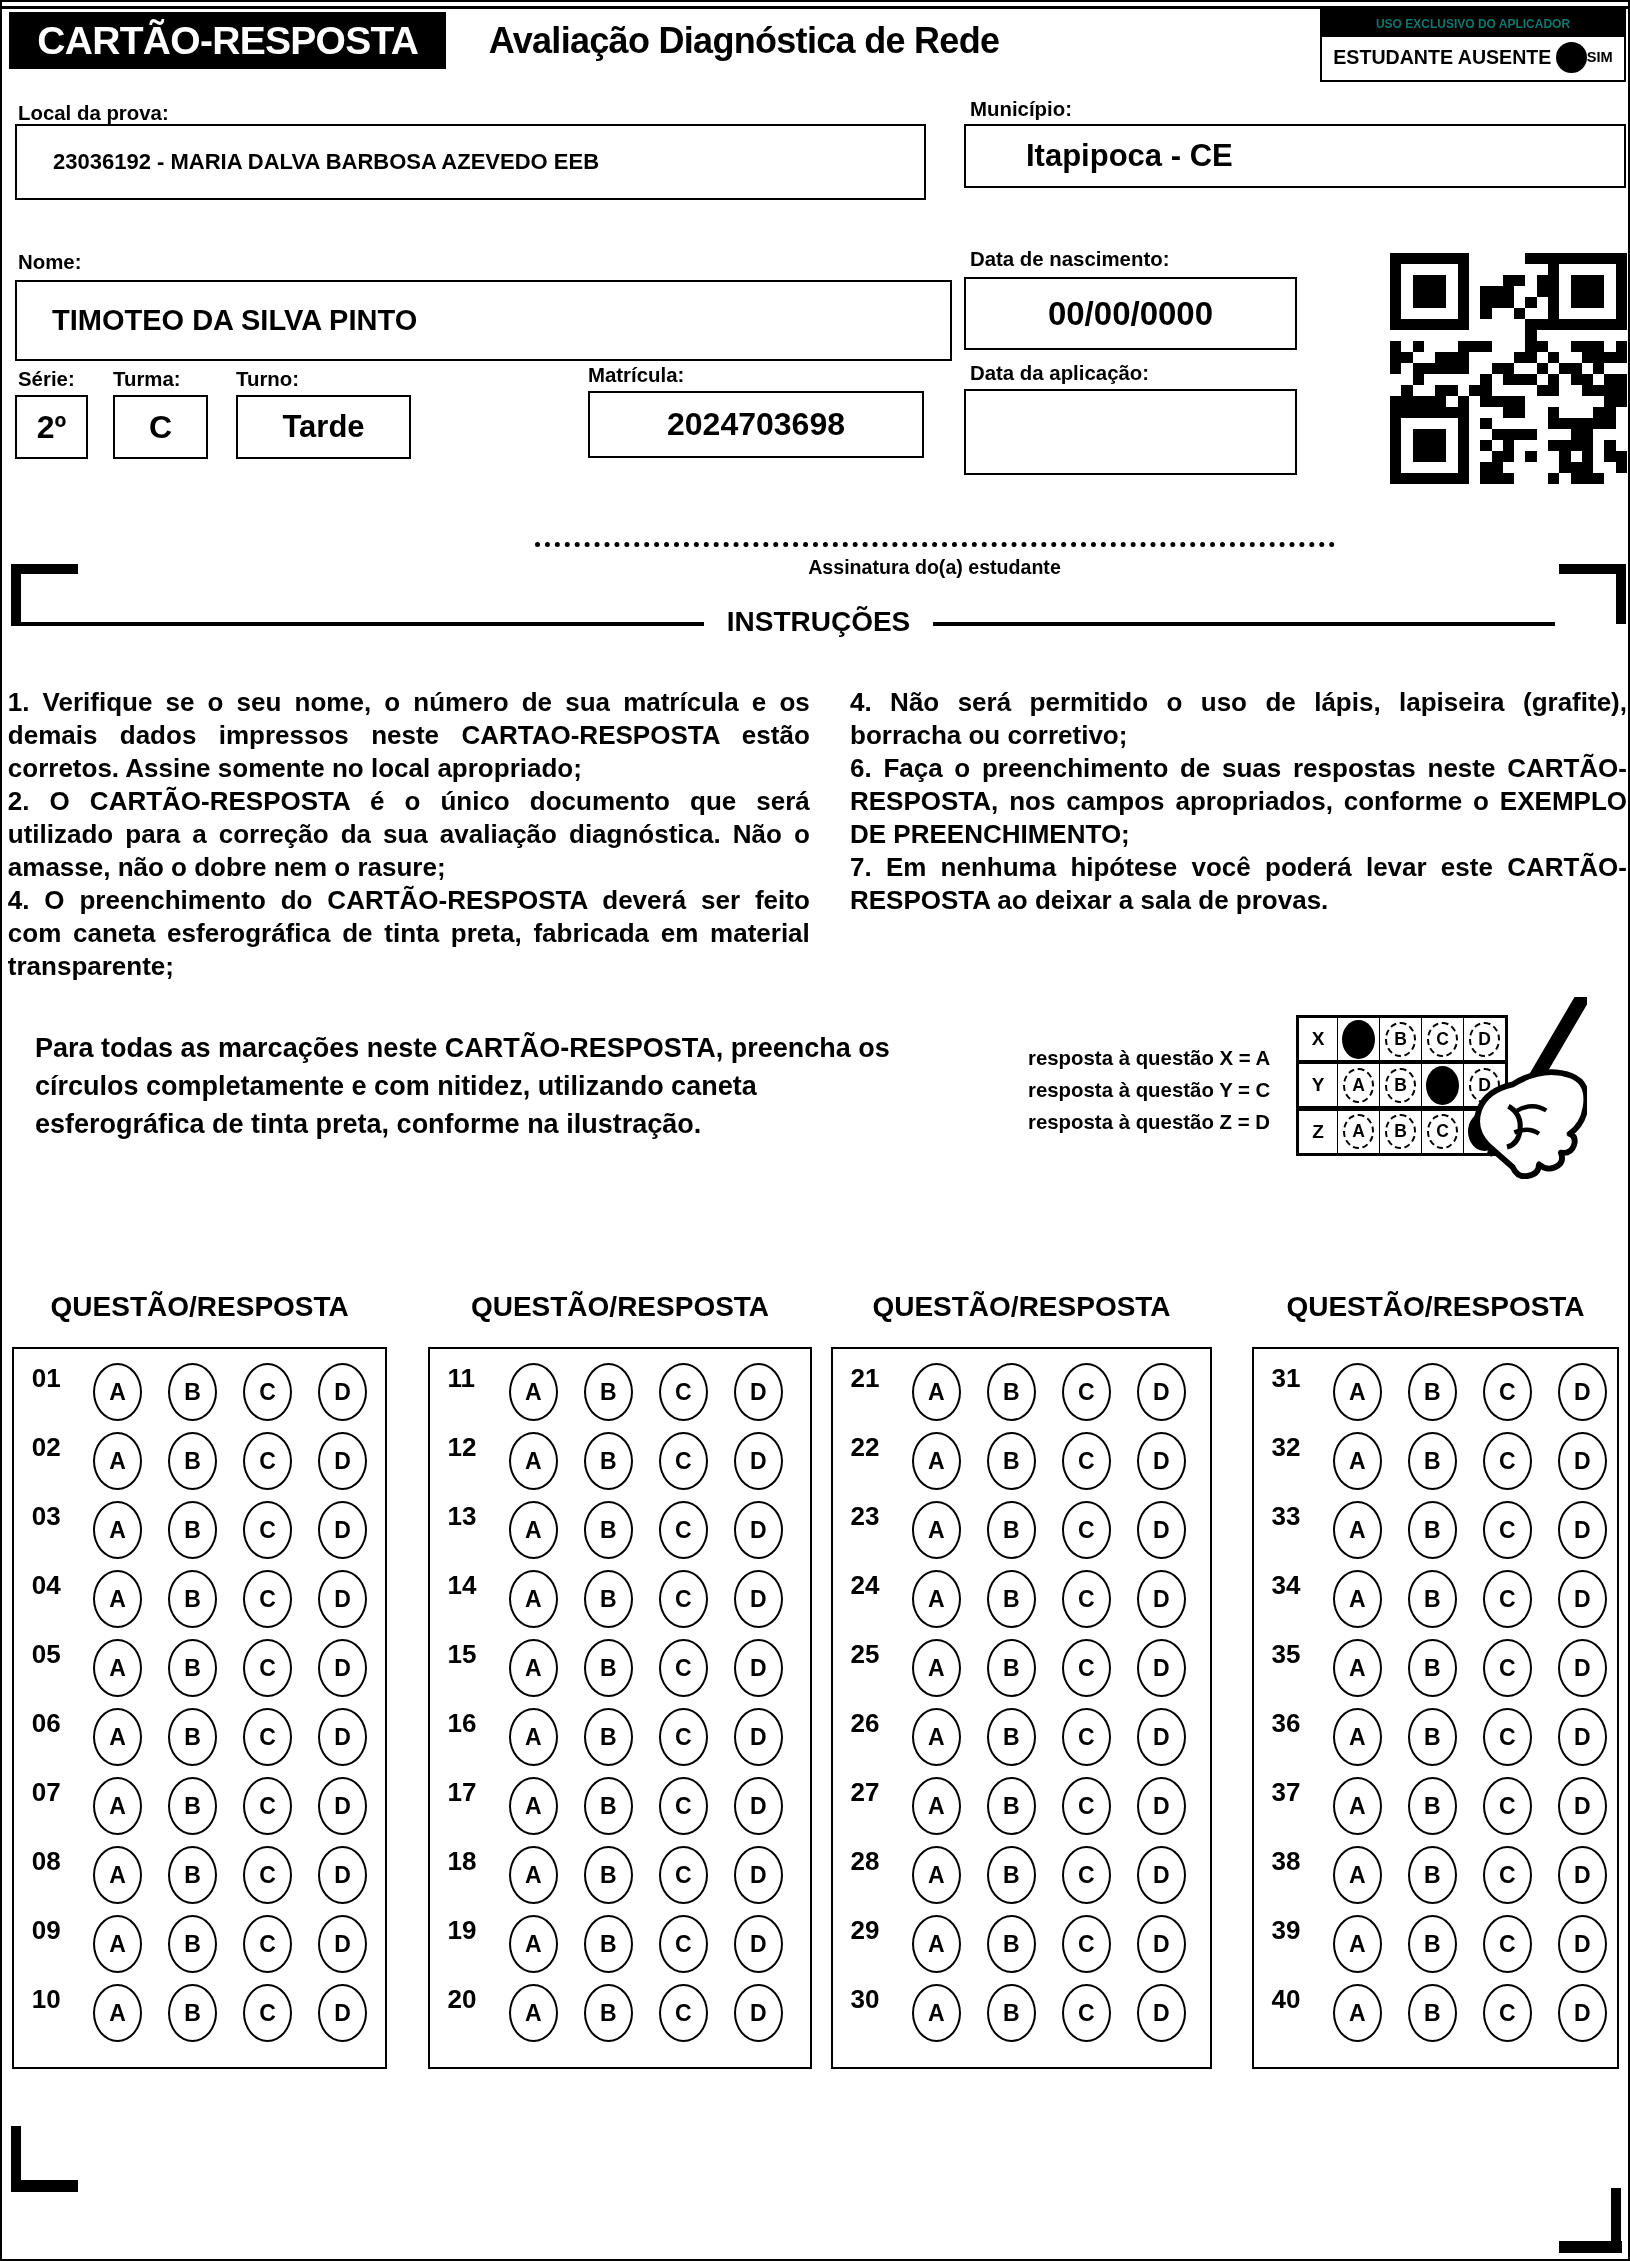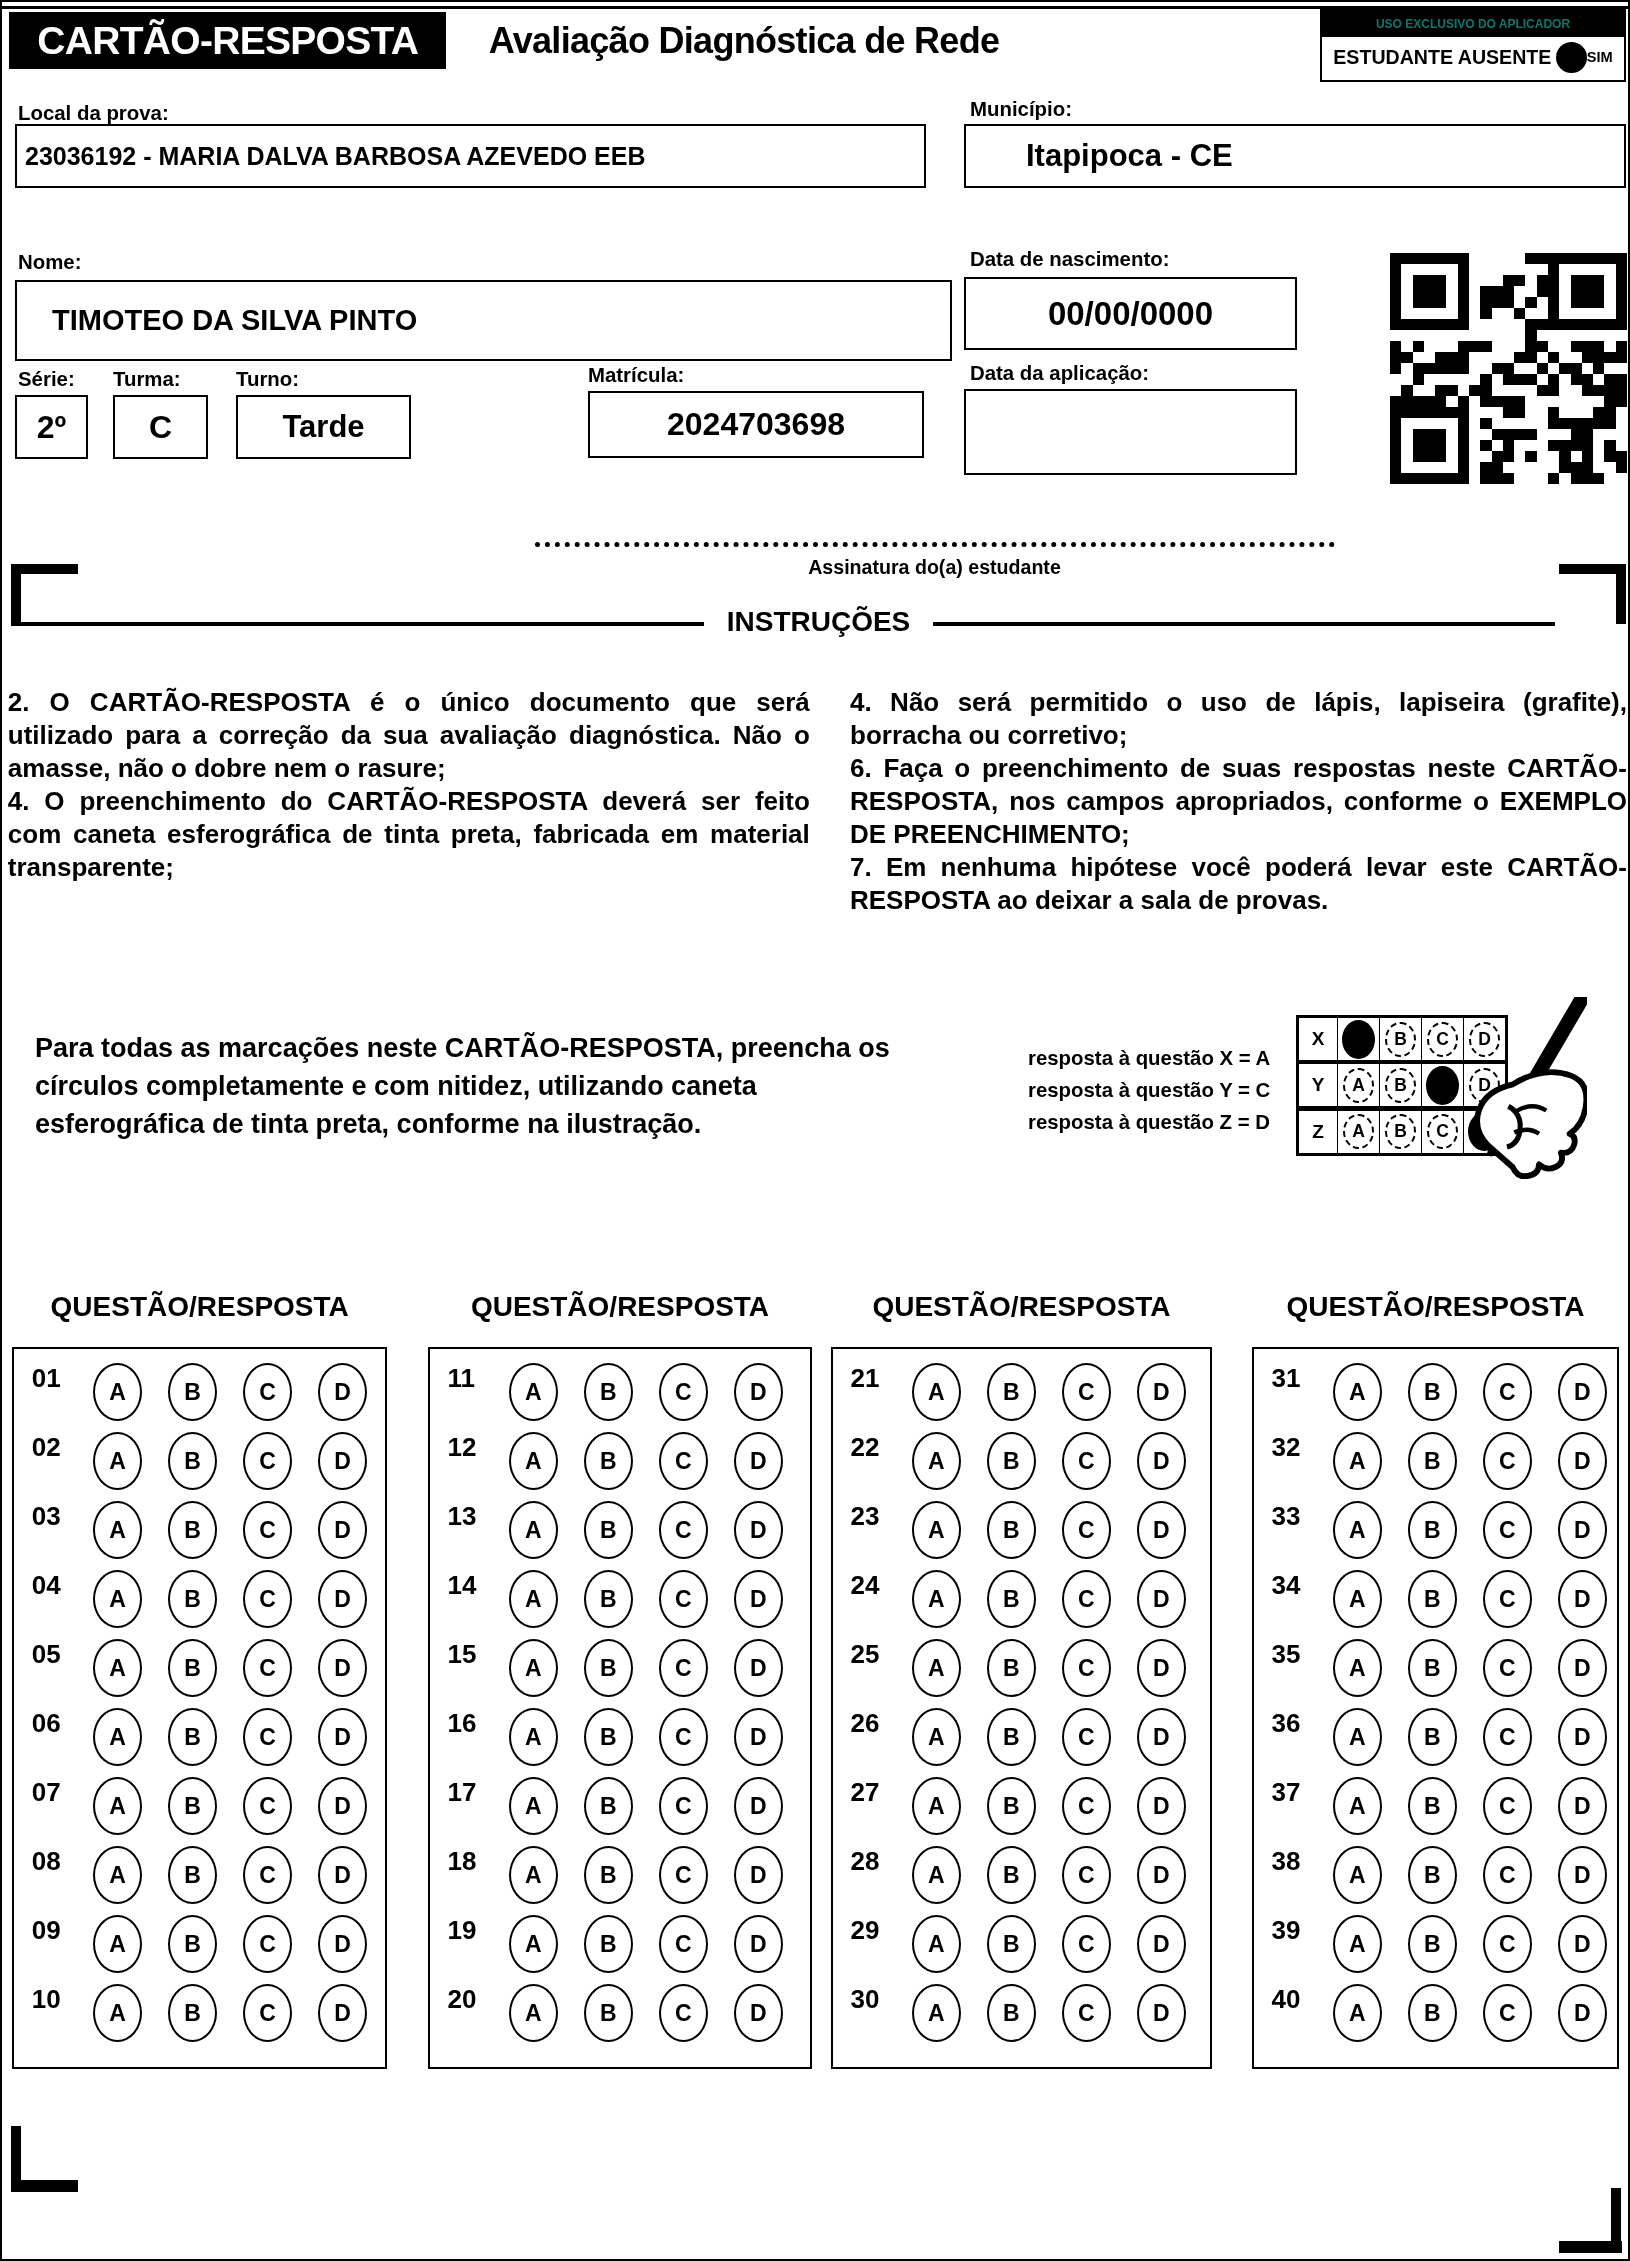--- a/index.html
+++ b/index.html
@@ -75,21 +75,21 @@
       <span class="txt">ESTUDANTE AUSENTE</span>
       <span class="mark-circle"></span>
       <span class="sim">SIM</span>
     </div>
   </div>
 
   <div class="abs lbl" style="left:16px;top:100px;">Local da prova:</div>
   <div class="abs val-big" style="left:226px;top:84px;font-size:31px;">POLO URBANO</div>
   <div class="abs lbl" style="left:968px;top:96px;">Município:</div>
 
-  <div class="abs fbox" style="left:13px;top:122px;width:911px;height:64px;padding-left:8px;font-size:25px;">
+  <div class="abs fbox" style="left:13px;top:122px;width:911px;height:76px;padding-left:36px;font-size:22px;">
     <span>23036192 - MARIA DALVA BARBOSA AZEVEDO EEB</span>
   </div>
   <div class="abs fbox" style="left:962px;top:122px;width:662px;height:64px;padding-left:60px;font-size:31px;">
     <span>Itapipoca - CE</span>
   </div>
 
   <div class="abs lbl" style="left:16px;top:249px;">Nome:</div>
   <div class="abs lbl" style="left:968px;top:246px;">Data de nascimento:</div>
 
   <div class="abs fbox" style="left:13px;top:278px;width:937px;height:81px;padding-left:35px;font-size:29px;">
@@ -577,20 +577,21 @@
   <div class="abs cm" style="left:8.7px;top:2124px;width:10.2px;height:65px;"></div>
   <div class="abs cm" style="left:8.7px;top:2178px;width:67px;height:11.6px;"></div>
   <div class="abs cm" style="left:1609px;top:2186px;width:10.2px;height:64px;"></div>
   <div class="abs cm" style="left:1557px;top:2239px;width:63px;height:11.6px;"></div>
 
   <div class="abs instr-rule" style="left:8.7px;width:693px;"></div>
   <div class="abs instr-rule" style="left:931px;width:622px;"></div>
   <div class="abs instr-title">INSTRUÇÕES</div>
 
   <div class="abs instr-col" style="left:5.8px;top:684px;width:802px;">
+      <p>1. Verifique se o seu nome, o número de sua matrícula e os demais dados impressos neste CARTAO-RESPOSTA estão corretos. Assine somente no local apropriado;</p>
       <p>2. O CARTÃO-RESPOSTA é o único documento que será utilizado para a correção da sua avaliação diagnóstica. Não o amasse, não o dobre nem o rasure;</p>
       <p>4. O preenchimento do CARTÃO-RESPOSTA deverá ser feito com caneta esferográfica de tinta preta, fabricada em material transparente;</p>
     </div>
   <div class="abs instr-col" style="left:848px;top:684px;width:777px;">
       <p>4. Não será permitido o uso de lápis, lapiseira (grafite), borracha ou corretivo;</p>
       <p>6. Faça o preenchimento de suas respostas neste CARTÃO-RESPOSTA, nos campos apropriados, conforme o EXEMPLO DE PREENCHIMENTO;</p>
       <p>7. Em nenhuma hipótese você poderá levar este CARTÃO-RESPOSTA ao deixar a sala de provas.</p>
     </div>
 
   <div class="abs ex-text">Para todas as marcações neste CARTÃO-RESPOSTA, preencha os círculos completamente e com nitidez, utilizando caneta esferográfica de tinta preta, conforme na ilustração.</div>

